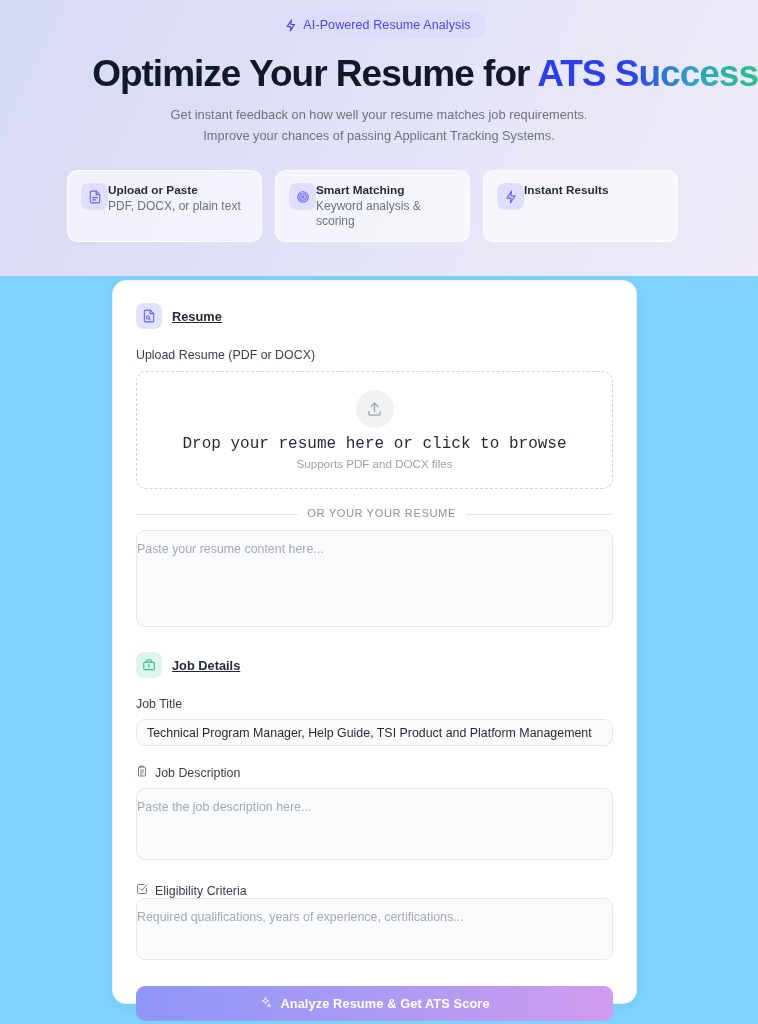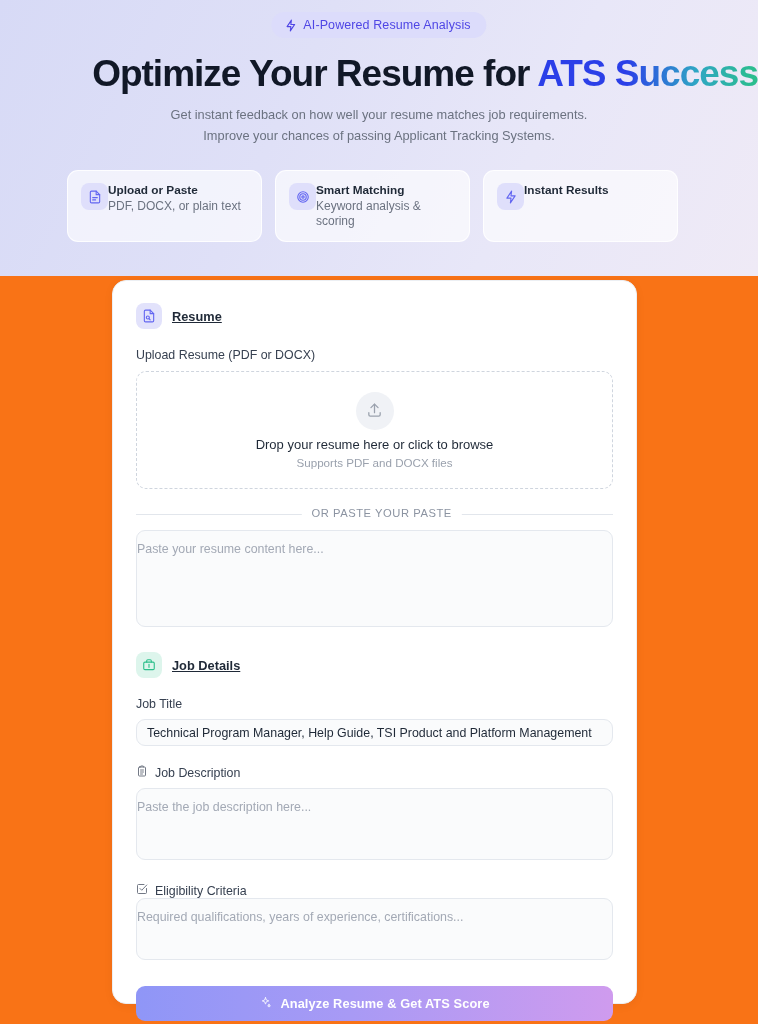--- a/index.html
+++ b/index.html
@@ -2,21 +2,21 @@
 <html><head>
 <meta charset="utf-8">
 <style>
   * { box-sizing: border-box; margin: 0; padding: 0; }
   html, body {
     width: 758px; height: 1024px;
     font-family: "Liberation Sans", sans-serif;
     background: #f2f6f9;
     overflow: hidden;
   }
-  .page { position: relative; width: 758px; height: 1024px; background:#f97316; }
+  .page { position: relative; width: 758px; height: 1024px; background:#7dd3fc; }
 
   
   .hero {
     position: relative;
     height: 276px;
     background: linear-gradient(115deg, #d7daf6 0%, #dfe0f7 38%, #e8e7f8 68%, #efeaf6 100%);
     overflow: hidden;
   }
   .badge {
     position: absolute; top: 12px; left: 50%; transform: translateX(-50%);
@@ -96,21 +96,21 @@
     border: 1px dashed #cfd5de;
     border-radius: 10px;
     display: flex; flex-direction: column; align-items: center; justify-content: center;
     background: #fff;
   }
   .dz-circ {
     width: 38px; height: 38px; border-radius: 50%; background: #f0f2f6;
     display:flex; align-items:center; justify-content:center;
   }
   .dz-circ svg { width: 17px; height: 17px; }
-  .dz-main { margin-top: 7px; font-size: 13px; color: #1f2937; font-weight: 500; }
+  .dz-main { margin-top: 7px; font-size: 16px; color: #1f2937; font-weight: 500; font-family: Liberation Mono, monospace; }
   .dz-sub  { margin-top: 4px; font-size: 11.6px; color: #9aa1ad; }
 
   .divider { position: relative; margin: 18px 0 0 0; height: 14px; }
   .divider:before {
     content:""; position:absolute; top:7px; left:0; right:0; height:1px; background:#e2e6ec;
   }
   .divider span {
     position: absolute; top: 0; left: 51.5%; transform: translateX(-50%);
     background: #fff; padding: 0 10px;
     font-size: 11.2px; letter-spacing: .55px; color: #8b93a1;
@@ -235,21 +235,21 @@
           <path d="M12 15V3"></path>
           <polyline points="7 8 12 3 17 8"></polyline>
           <path d="M4 15v3a2 2 0 0 0 2 2h12a2 2 0 0 0 2-2v-3"></path>
         </svg>
       </div>
       <div class="dz-main">Drop your resume here or click to browse</div>
       <div class="dz-sub">Supports PDF and DOCX files</div>
     </div>
 
     <div class="divider">
-      <span>OR PASTE YOUR PASTE</span>
+      <span>OR YOUR YOUR RESUME</span>
     </div>
 
     <textarea class="ta ta-resume" placeholder="Paste your resume content here..." style=""></textarea>
 
     
     <div class="sec-head" style="margin-top:21px;">
       <div class="sec-ico teal">
         <svg viewBox="0 0 24 24" fill="none" stroke="#2bbf8a" stroke-width="1.9" stroke-linecap="round" stroke-linejoin="round">
           <rect x="3" y="7" width="18" height="13" rx="2"></rect>
           <path d="M8 7V5a2 2 0 0 1 2-2h4a2 2 0 0 1 2 2v2"></path>

